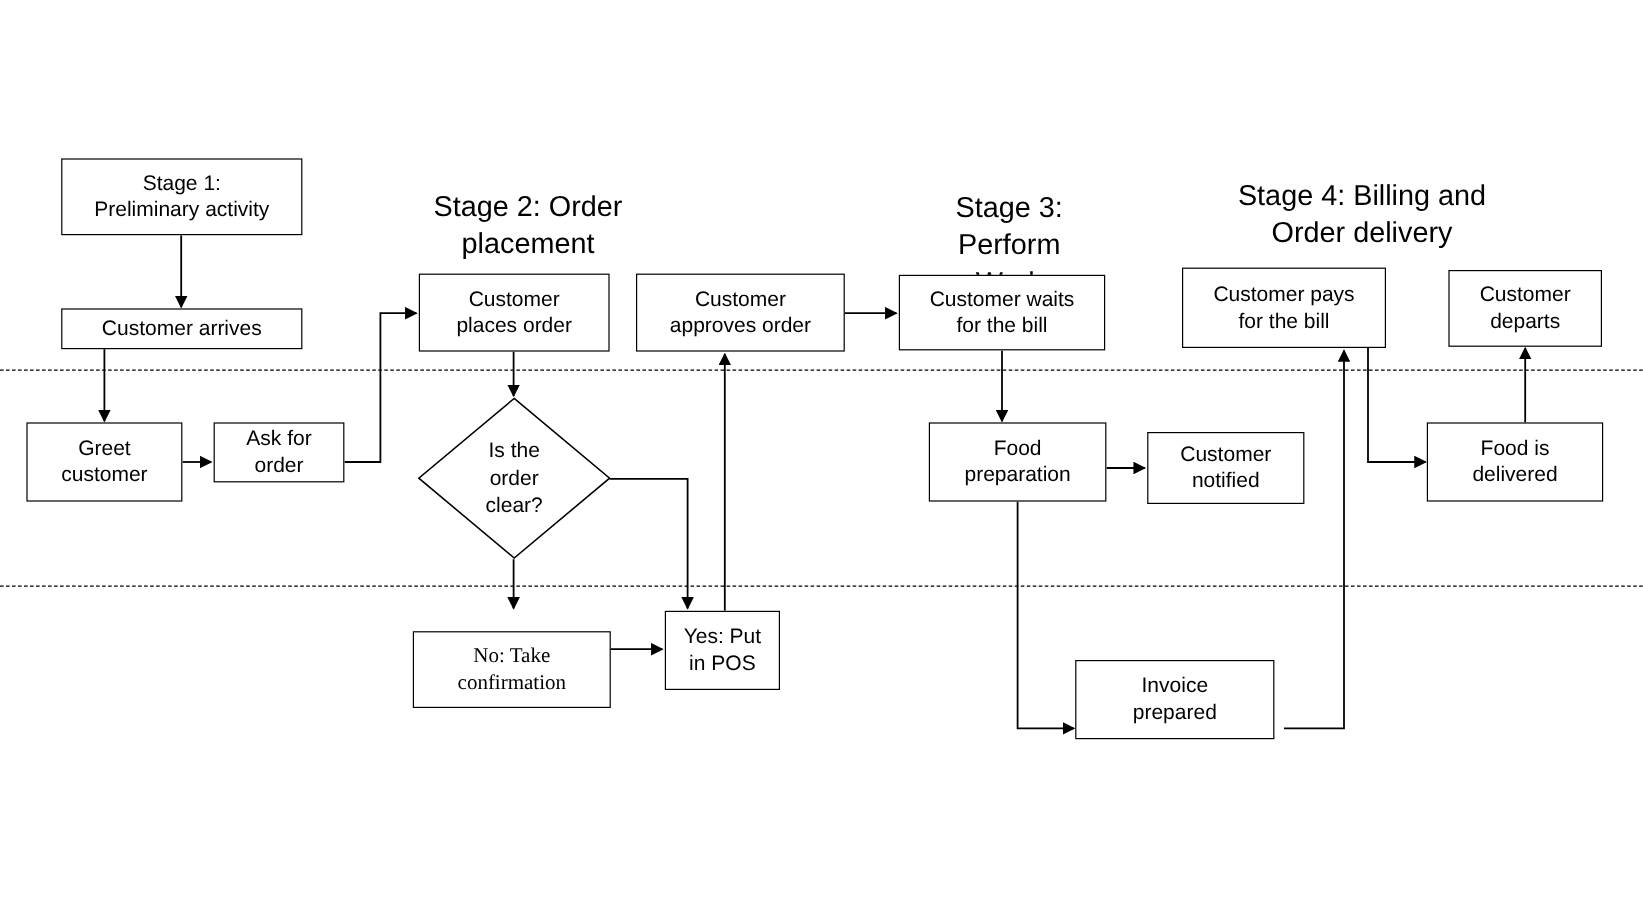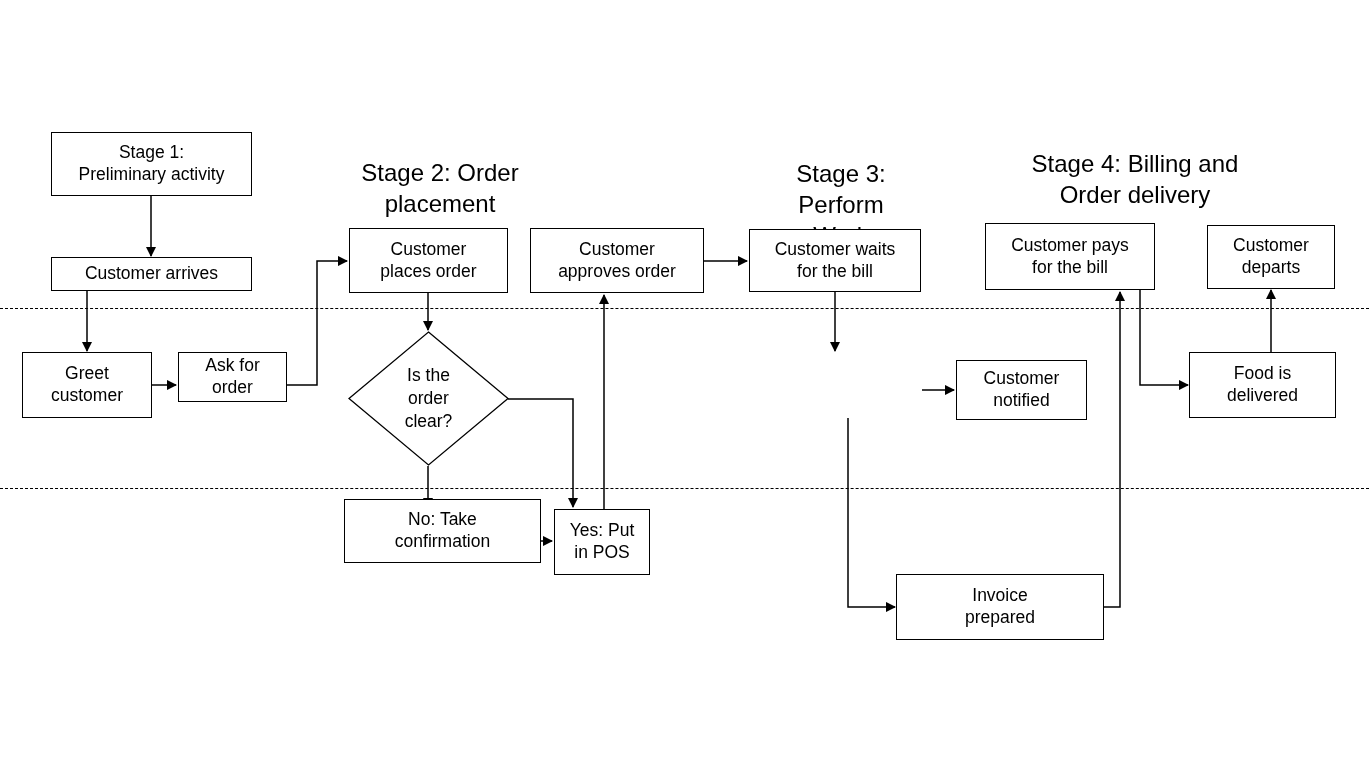--- a/index.html
+++ b/index.html
@@ -157,37 +157,39 @@
 
   <div class="diamond-wrap" style="left:348px; top:331px; width:161px; height:135px;">
     <svg width="161" height="135">
       <polygon points="80.5,1 160,67.5 80.5,134 1,67.5" fill="#ffffff" stroke="#000000" stroke-width="1.3"></polygon>
     </svg>
     <div class="diamond-text">Is the
 order
 clear?</div>
   </div>
 
-  <div class="node" style="left:344px; top:499px; width:197px; height:64px;">No: Take
+  <div class="node" style="left:344px; top:526px; width:165px; height:64px;font-family:Liberation Serif, serif;">No: Take
 confirmation</div>
 
   <div class="node" style="left:554px; top:509px; width:96px; height:66px;">Yes: Put
 in POS</div>
 
   <div class="node" style="left:530px; top:228px; width:174px; height:65px;">Customer
 approves order</div>
 
   <div class="node" style="left:749px; top:229px; width:172px; height:63px;">Customer waits
 for the bill</div>
 
+  <div class="node" style="left:774px; top:352px; width:148px; height:66px;">Food
+preparation</div>
 
   <div class="node" style="left:956px; top:360px; width:131px; height:60px;">Customer
 notified</div>
 
-  <div class="node" style="left:896px; top:574px; width:208px; height:66px;">Invoice
+  <div class="node" style="left:896px; top:550px; width:166px; height:66px;">Invoice
 prepared</div>
 
   <div class="node" style="left:985px; top:223px; width:170px; height:67px;">Customer pays
 for the bill</div>
 
   <div class="node" style="left:1189px; top:352px; width:147px; height:66px;">Food is
 delivered</div>
 
   <div class="node" style="left:1207px; top:225px; width:128px; height:64px;">Customer
 departs</div>

